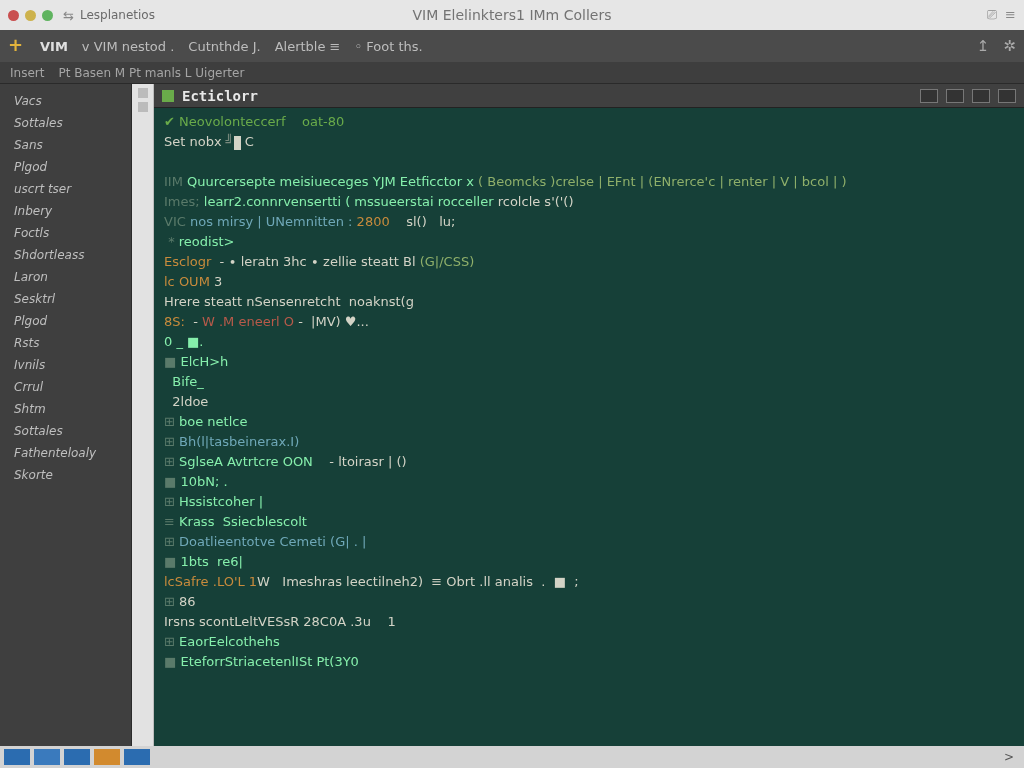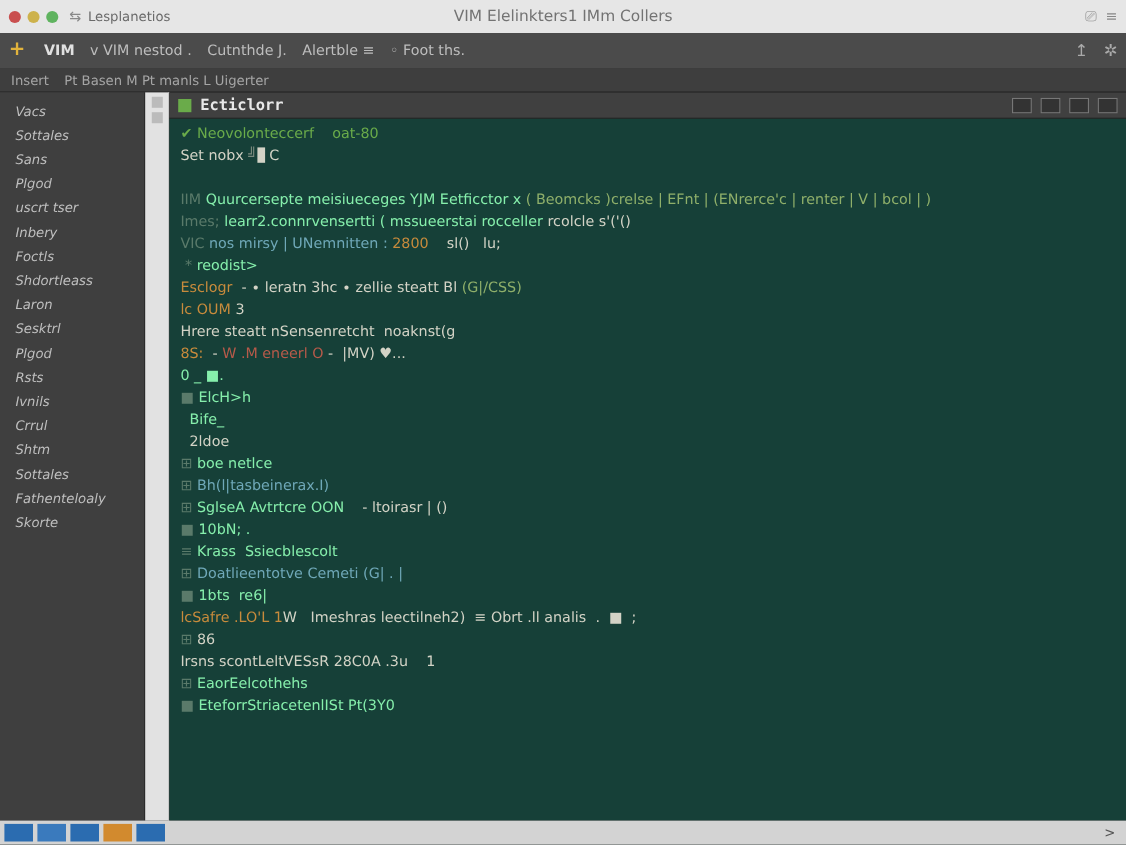--- a/index.html
+++ b/index.html
@@ -149,20 +149,21 @@
         <div class="ln"><span class="c-wh">Hrere steatt nSensenretcht  noaknst(g</span></div>
         <div class="ln"><span class="c-or">8S:</span><span class="c-wh">  - </span><span class="c-rd">W .M eneerl O</span><span class="c-wh"> -  |MV) ♥...</span></div>
         <div class="ln"><span class="c-ye">0 _ ■.</span></div>
         <div class="ln"><span class="pfx">■ </span><span class="c-ye">ElcH&gt;h</span></div>
         <div class="ln"><span class="pfx">  </span><span class="c-ye">Bife_</span></div>
         <div class="ln"><span class="pfx">  </span><span class="c-wh">2ldoe</span></div>
         <div class="ln"><span class="pfx">⊞ </span><span class="c-ye">boe netlce</span></div>
         <div class="ln"><span class="pfx">⊞ </span><span class="c-bl">Bh(l|tasbeinerax.I) </span></div>
         <div class="ln"><span class="pfx">⊞ </span><span class="c-ye">SglseA Avtrtcre OON</span><span class="c-wh">    - ltoirasr | ()</span></div>
         <div class="ln"><span class="pfx">■ </span><span class="c-ye">10bN; .</span></div>
+        <div class="ln"><span class="pfx">⊞ </span><span class="c-ye">Hssistcoher |</span></div>
         <div class="ln"><span class="pfx">≡ </span><span class="c-ye">Krass  Ssiecblescolt</span></div>
         <div class="ln"><span class="pfx">⊞ </span><span class="c-bl">Doatlieentotve Cemeti (G| . |</span></div>
         <div class="ln"><span class="pfx">■ </span><span class="c-ye">1bts  re6|</span></div>
         <div class="ln"><span class="c-or">lcSafre .LO'L 1</span><span class="c-wh">W   Imeshras leectilneh2)  ≡ Obrt .ll analis  </span><span class="c-wh">.  ■  ;</span></div>
         <div class="ln"><span class="pfx">⊞ </span><span class="c-wh">86</span></div>
         <div class="ln"><span class="c-wh">Irsns scontLeltVESsR 28C0A .3u    1</span></div>
         <div class="ln"><span class="pfx">⊞ </span><span class="c-ye">EaorEelcothehs</span></div>
         <div class="ln"><span class="pfx">■ </span><span class="c-ye">EteforrStriacetenlISt Pt(3Y0</span></div>
       </div>
   </div>

